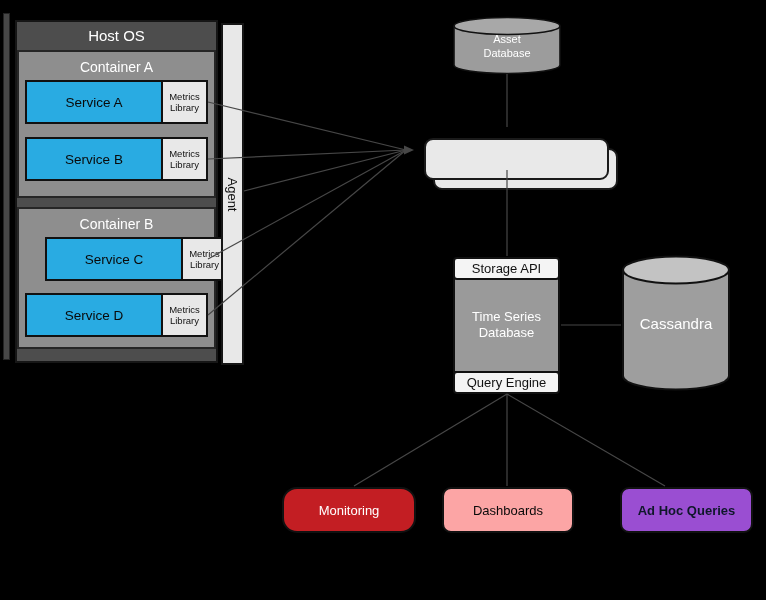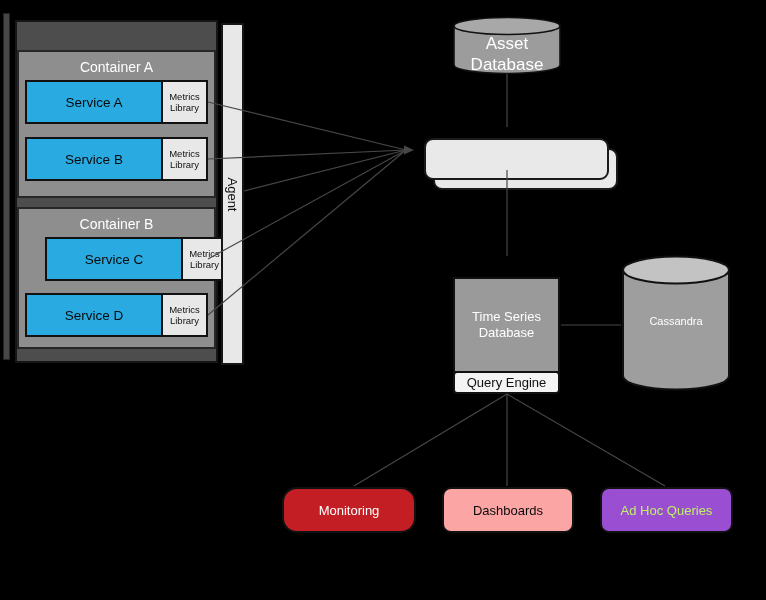--- a/index.html
+++ b/index.html
@@ -43,41 +43,42 @@
   .tsdb-cap{left:453px;width:107px;height:23px;background:#f4f4f4;border:2px solid #111;
     border-radius:4px;display:flex;align-items:center;justify-content:center;color:#111;font-size:13px;z-index:2;}
   .storage-api{top:257px;}
   .query-engine{top:371px;text-align:right;}
   .tsdb-body{left:453px;top:277px;width:107px;height:96px;background:#9a9a9a;border:2px solid #111;
     display:flex;flex-direction:column;align-items:center;justify-content:center;
     color:#fff;font-size:13px;line-height:1.25;text-align:center;z-index:1;}
 
   
   .cyl-label{color:#fff;text-align:center;z-index:2;}
-  .assetdb-label{left:452px;top:33px;width:110px;font-size:17px;line-height:1.25;}
-  .cassandra-label{left:621px;top:315px;width:110px;font-size:11px;}
+  .assetdb-label{left:452px;top:33px;width:110px;font-size:11px;line-height:1.25;}
+  .cassandra-label{left:621px;top:315px;width:110px;font-size:15px;}
 
   
   .out{top:487px;height:46px;border:2px solid #111;border-radius:9px;display:flex;
     align-items:center;justify-content:center;font-size:13px;}
   .monitoring{left:282px;width:134px;background:#c31e23;color:#fff;border-radius:15px;}
   .dashboards{left:442px;width:132px;background:#fca5a5;color:#0a0a0a;}
-  .adhoc{left:600px;width:133px;background:#9a4ed2;color:#bef264;}
+  .adhoc{left:620px;width:133px;background:#9a4ed2;color:#0f172a;font-weight:bold;}
 
   .overlay{left:0;top:0;width:766px;height:600px;pointer-events:none;z-index:4;}
   svg.shape{position:absolute;}
 </style>
 </head>
 <body>
 
 <div id="canvas">
 
   <div class="abs left-strip"></div>
 
   <div class="abs host"></div>
+  <div class="abs host-title">Host OS</div>
 
   <div class="abs container-box container-a">
     <div class="container-label">Container A</div>
   </div>
   <div class="abs container-box container-b">
     <div class="container-label">Container B</div>
   </div>
 
   <div class="abs svc row-a">Service A</div>
   <div class="abs lib row-a">
@@ -112,20 +113,21 @@
     <ellipse cx="55" cy="10" rx="53" ry="8.5" fill="#a8a8a8" stroke="#111" stroke-width="1.6"></ellipse>
   </svg>
   <div class="abs cyl-label assetdb-label">
     <div>Asset</div>
     <div>Database</div>
   </div>
 
   <div class="abs coll coll-back"></div>
   <div class="abs coll coll-mid"></div>
 
+  <div class="abs tsdb-cap storage-api">Storage API</div>
   <div class="abs tsdb-body">
     <span>Time Series</span>
     <span>Database</span>
   </div>
   <div class="abs tsdb-cap query-engine">Query Engine</div>
 
   <svg class="shape" style="left:621px;top:255px;" width="110" height="138" viewBox="0 0 110 138">
     <path d="M2,15 L2,121 A53,13.5 0 0 0 108,121 L108,15" fill="#9e9e9e" stroke="#111" stroke-width="2"></path>
     <ellipse cx="55" cy="15" rx="53" ry="13.5" fill="#c3c3c3" stroke="#111" stroke-width="2"></ellipse>
   </svg>

